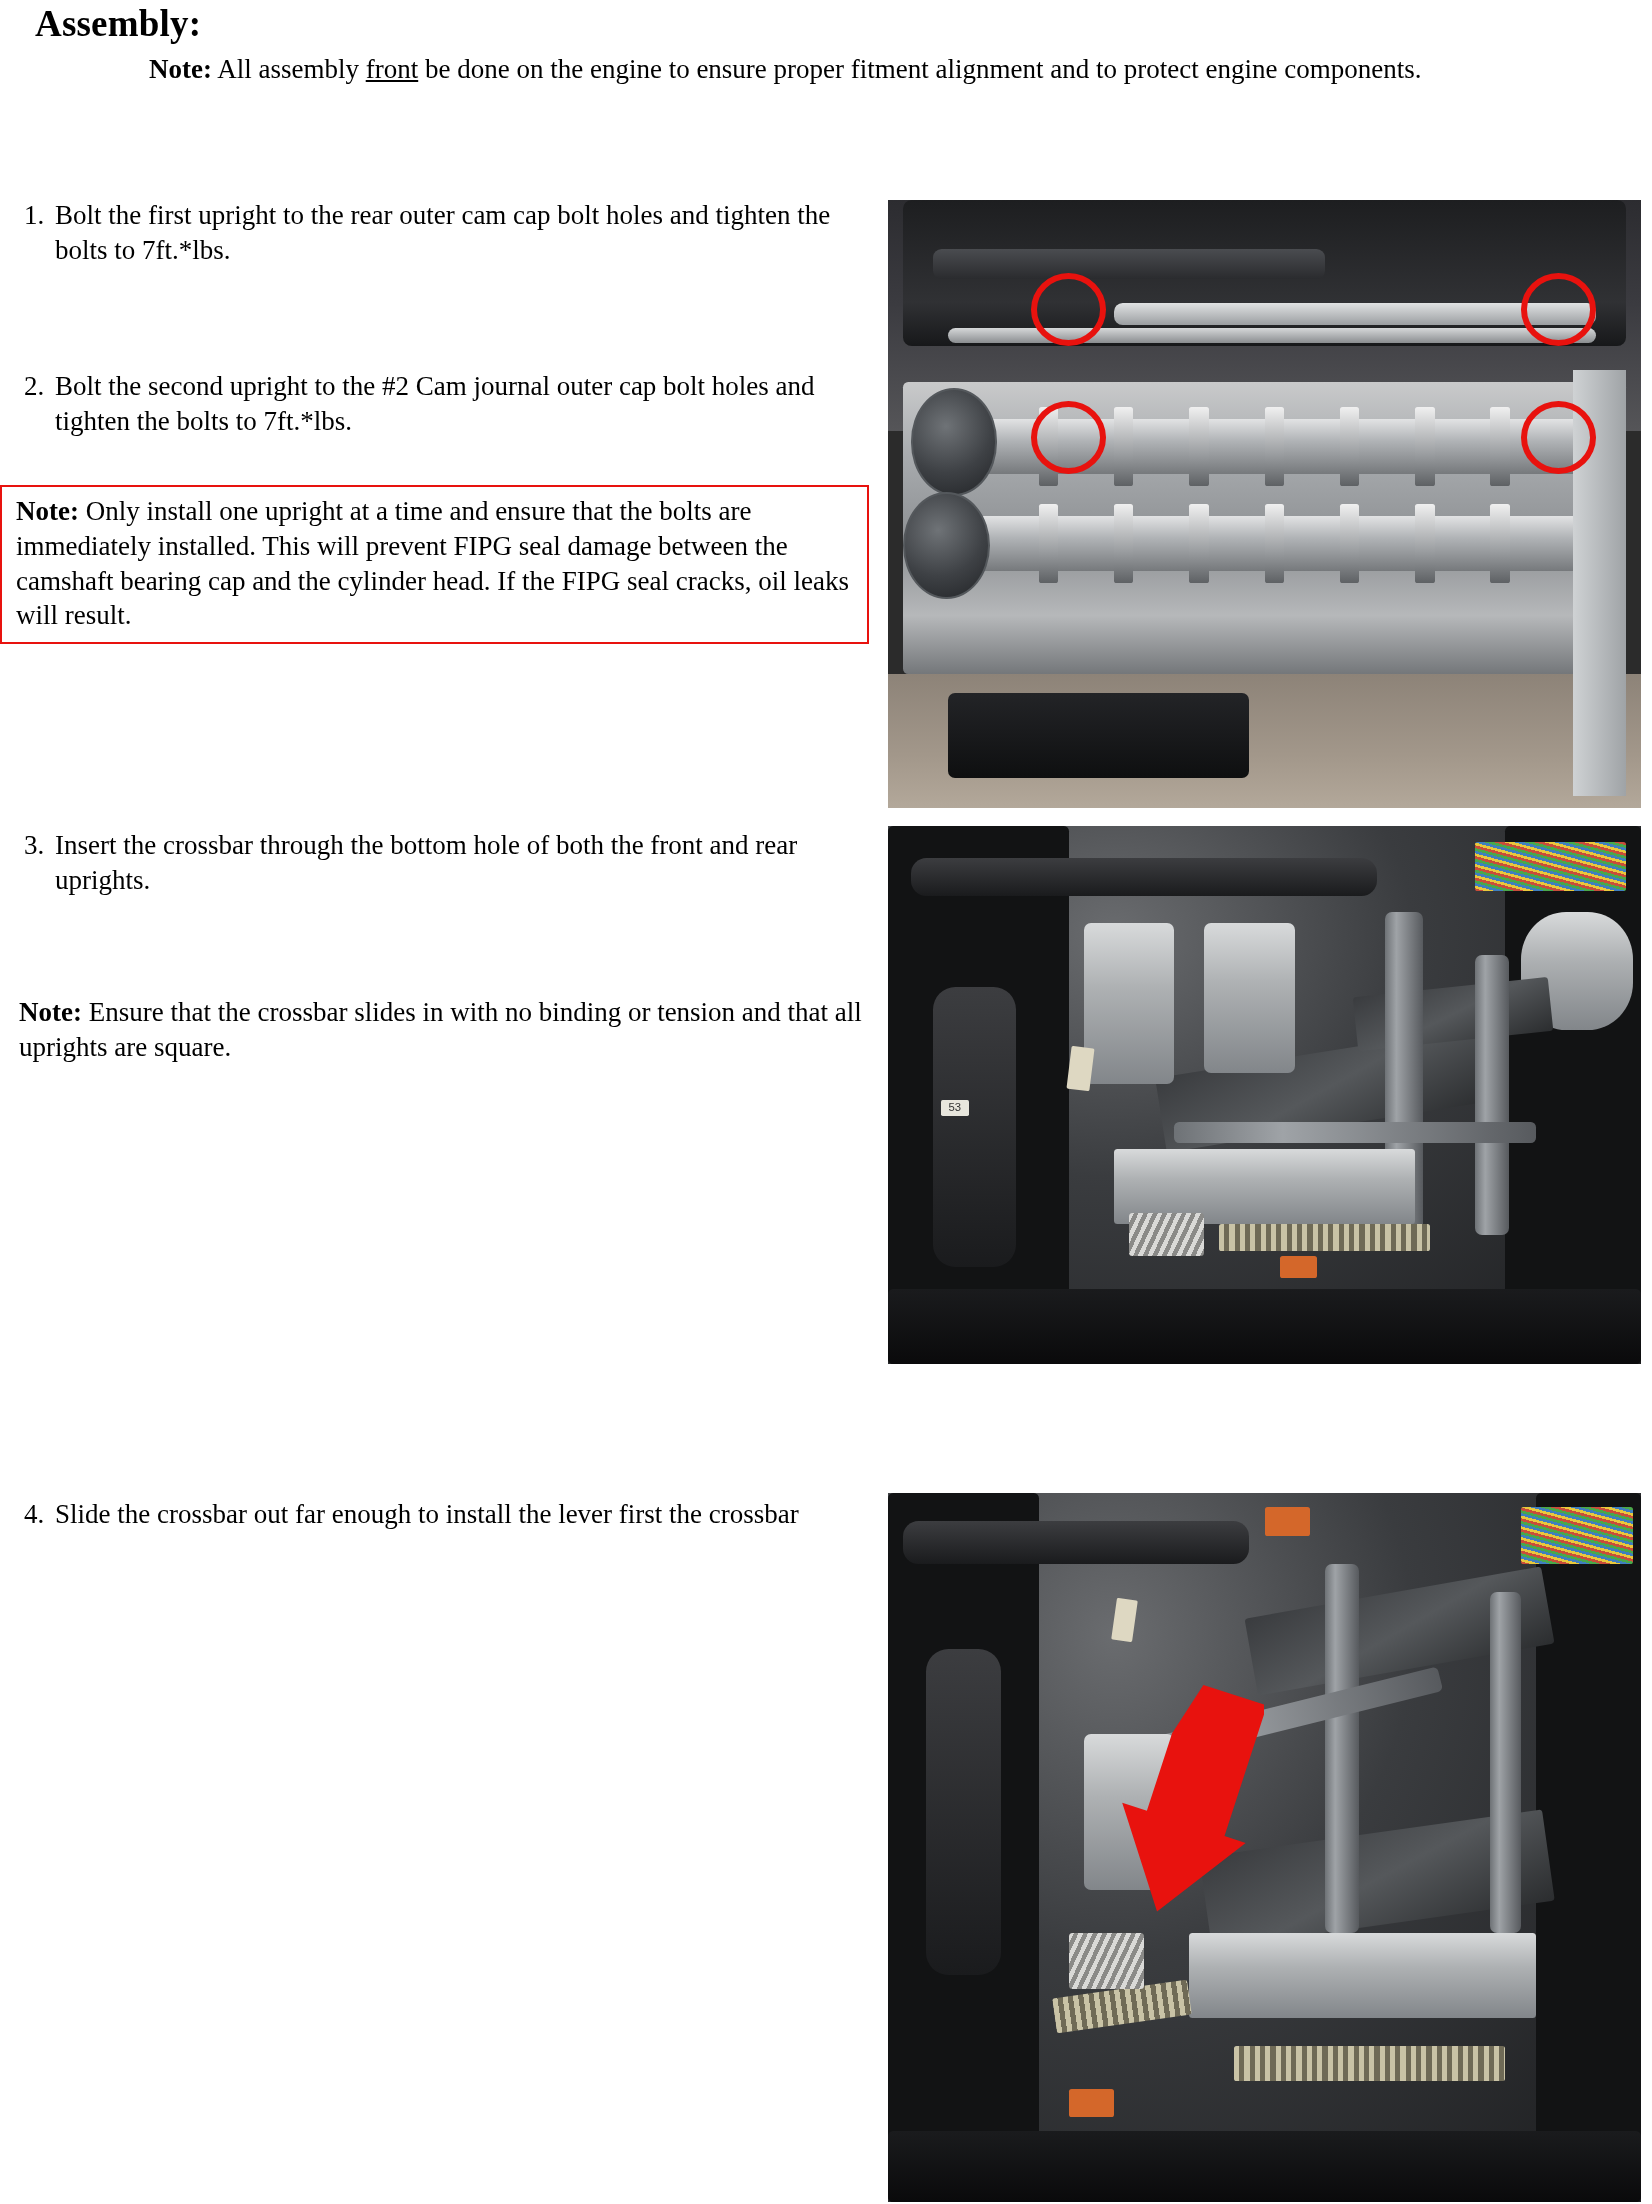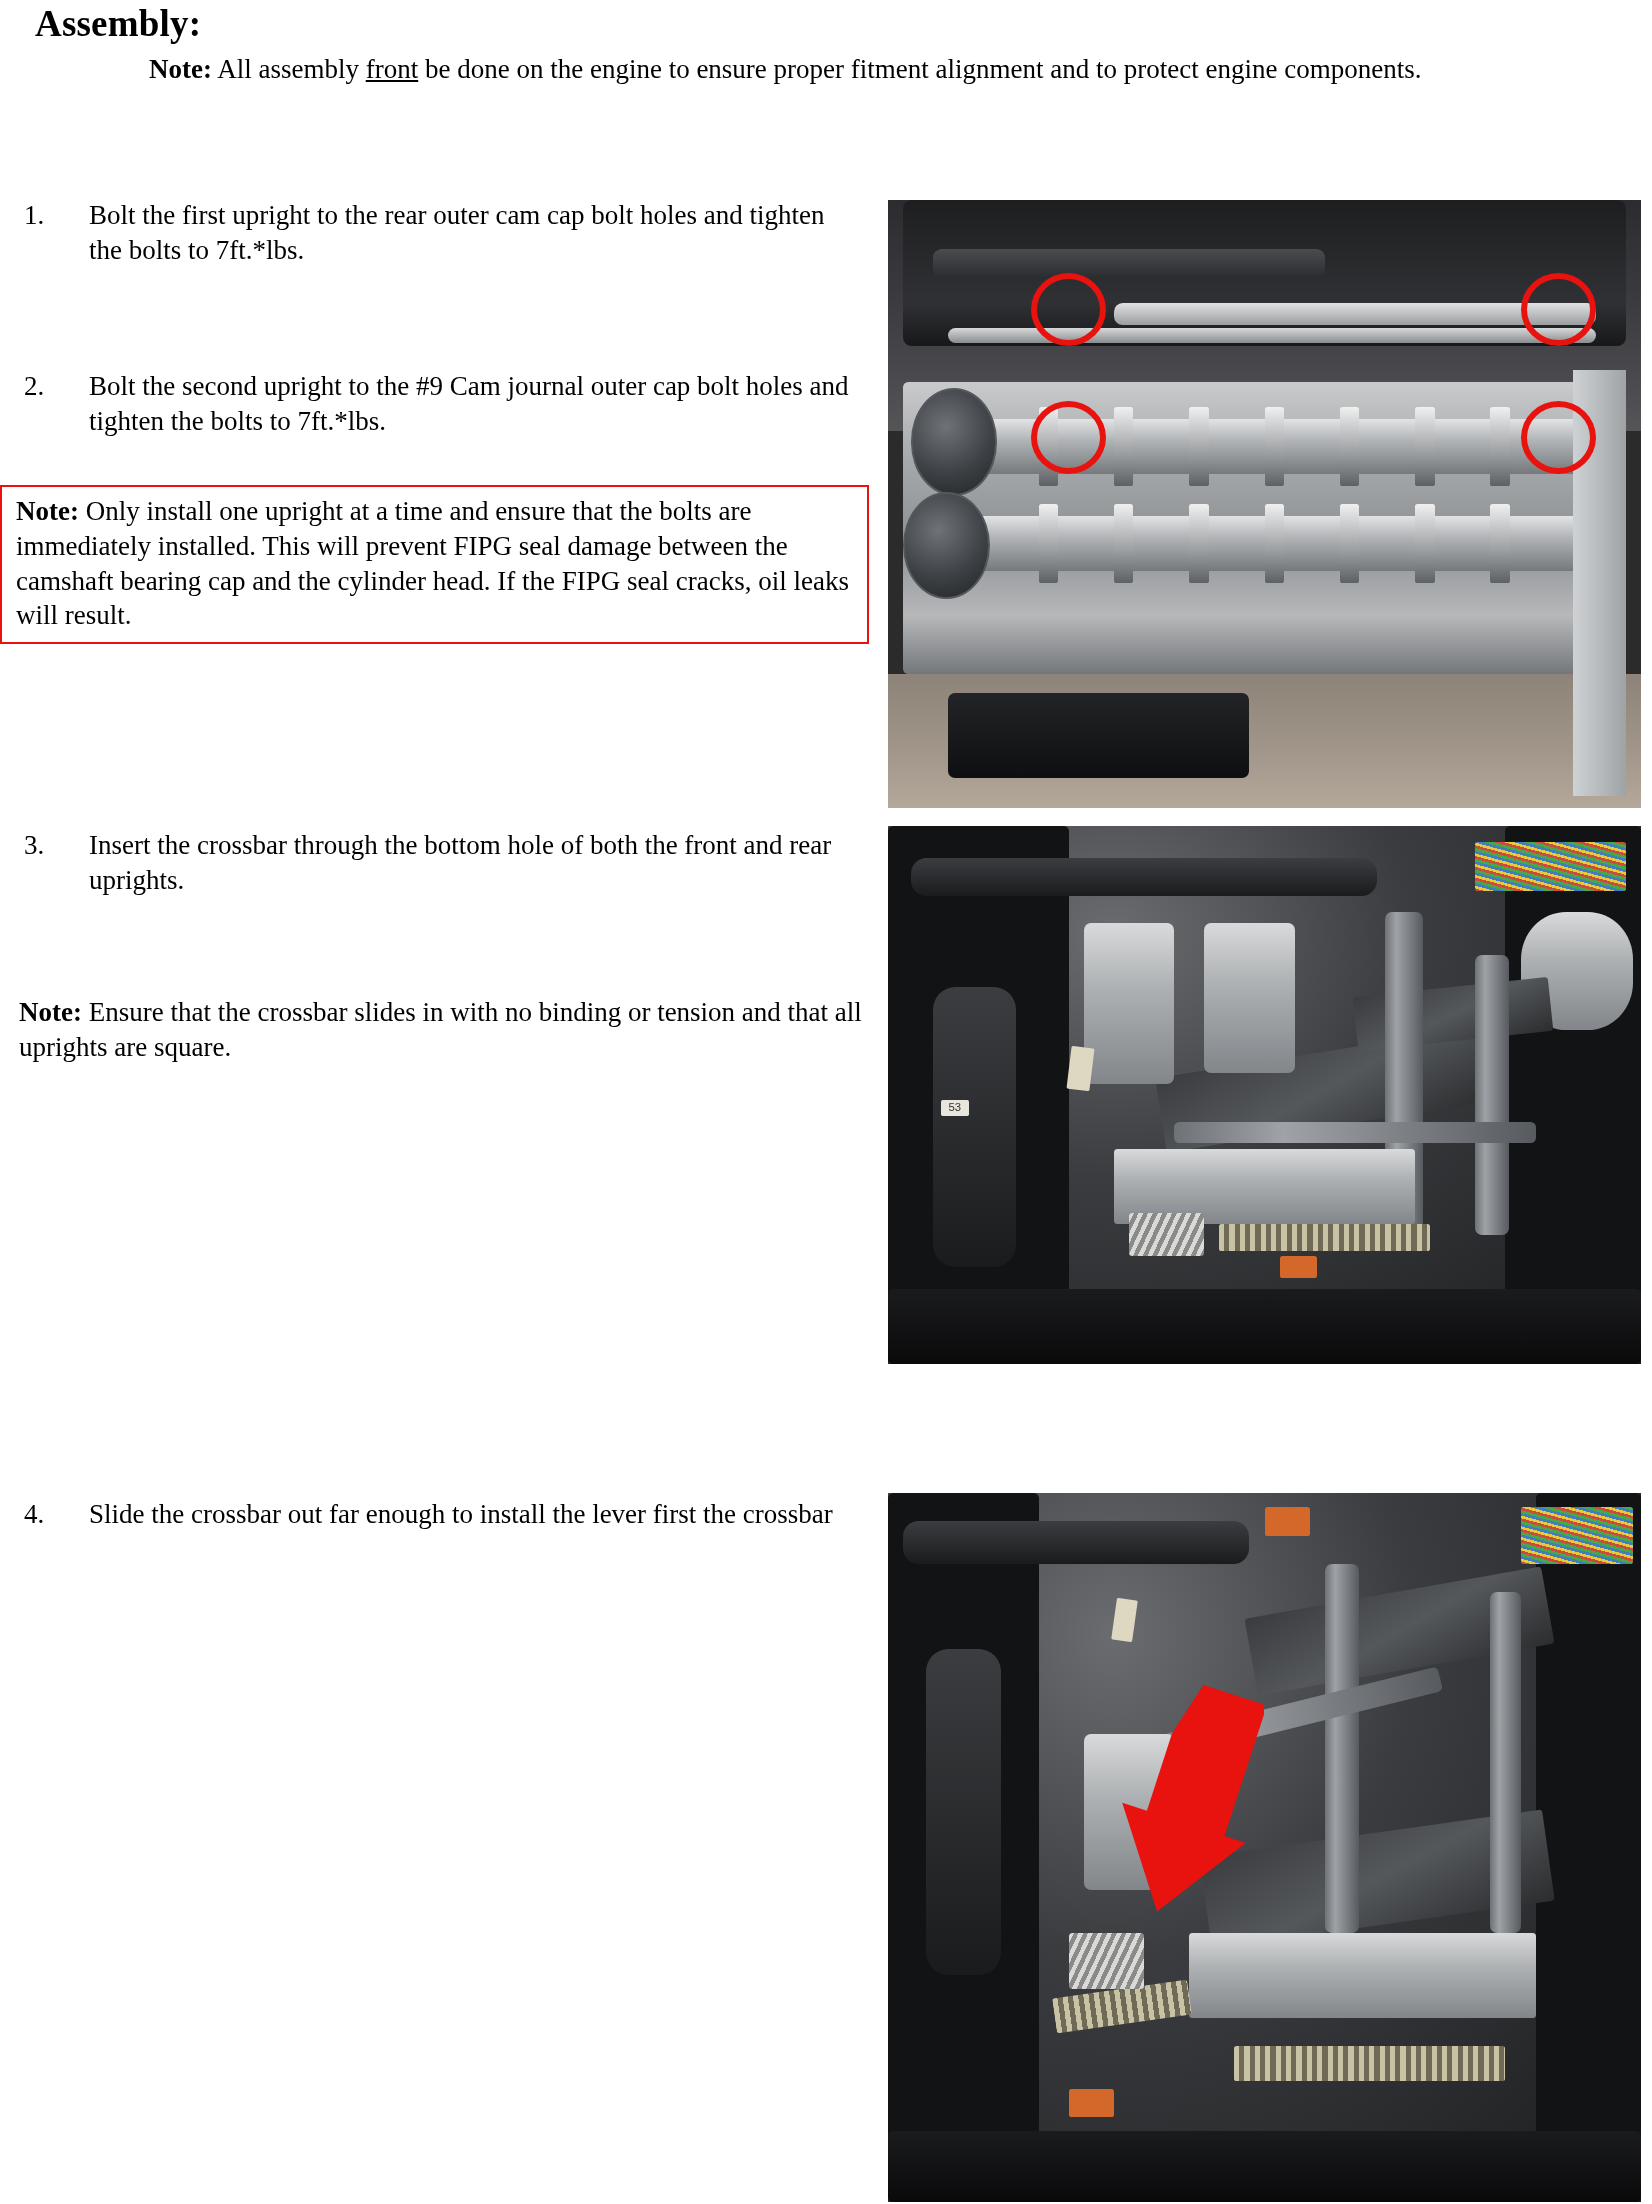--- a/index.html
+++ b/index.html
@@ -51,21 +51,21 @@
   }
   .step .num {
     position: absolute;
     left: 0;
     top: 0;
     width: 52px;
     text-align: left;
   }
   .step .txt {
     display: block;
-    margin-left: 65px;
+    margin-left: 31px;
   }
 
   #step1 { left: 24px; top: 198px; width: 834px; }
   #step2 { left: 24px; top: 369px; width: 847px; }
   #step3 { left: 24px; top: 828px; width: 847px; }
   #step4 { left: 24px; top: 1497px; width: 856px; }
 
   
   .boxed-note {
     position: absolute;
@@ -232,21 +232,21 @@
     <b>Note:</b><span> All assembly </span><u>front</u><span> be done on the engine to ensure proper fitment alignment and to protect engine components.</span>
   </div>
 
   <div class="step" id="step1">
     <span class="num">1.</span>
     <span class="txt">Bolt the first upright to the rear outer cam cap bolt holes and tighten the bolts to 7ft.*lbs.</span>
   </div>
 
   <div class="step" id="step2">
     <span class="num">2.</span>
-    <span class="txt">Bolt the second upright to the #9 Cam journal outer cap bolt holes and tighten the bolts to 7ft.*lbs.</span>
+    <span class="txt">Bolt the second upright to the #2 Cam journal outer cap bolt holes and tighten the bolts to 7ft.*lbs.</span>
   </div>
 
   <div class="boxed-note">
     <b>Note:</b><span>  Only install one upright at a time and ensure that the bolts are immediately installed. This will prevent FIPG seal damage between the camshaft bearing cap and the cylinder head. If the FIPG seal cracks, oil leaks will result.</span>
   </div>
 
   <div class="step" id="step3">
     <span class="num">3.</span>
     <span class="txt">Insert the crossbar through the bottom hole of both the front and rear uprights.</span>
   </div>

